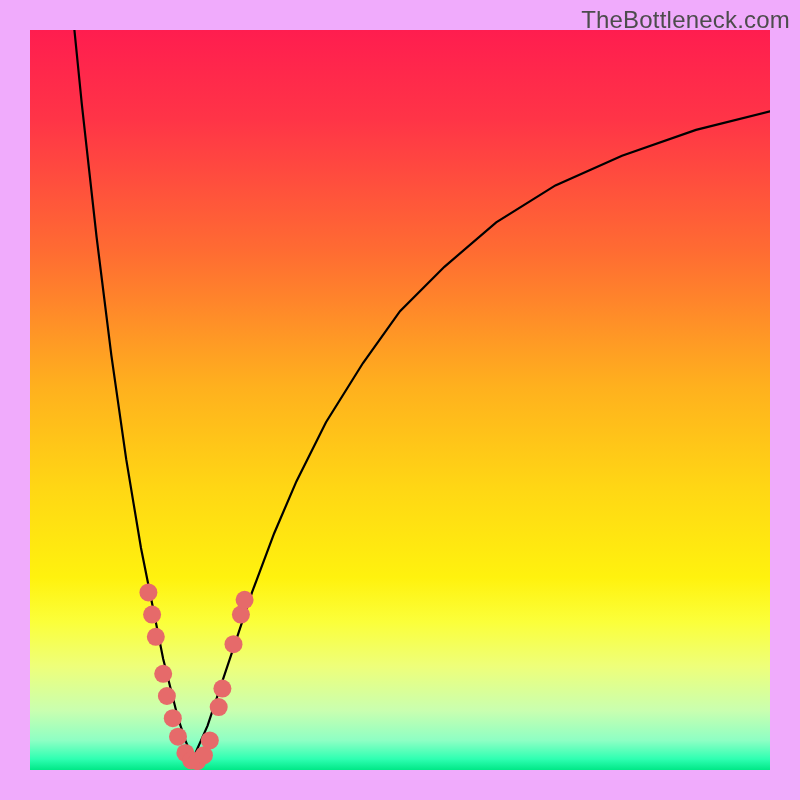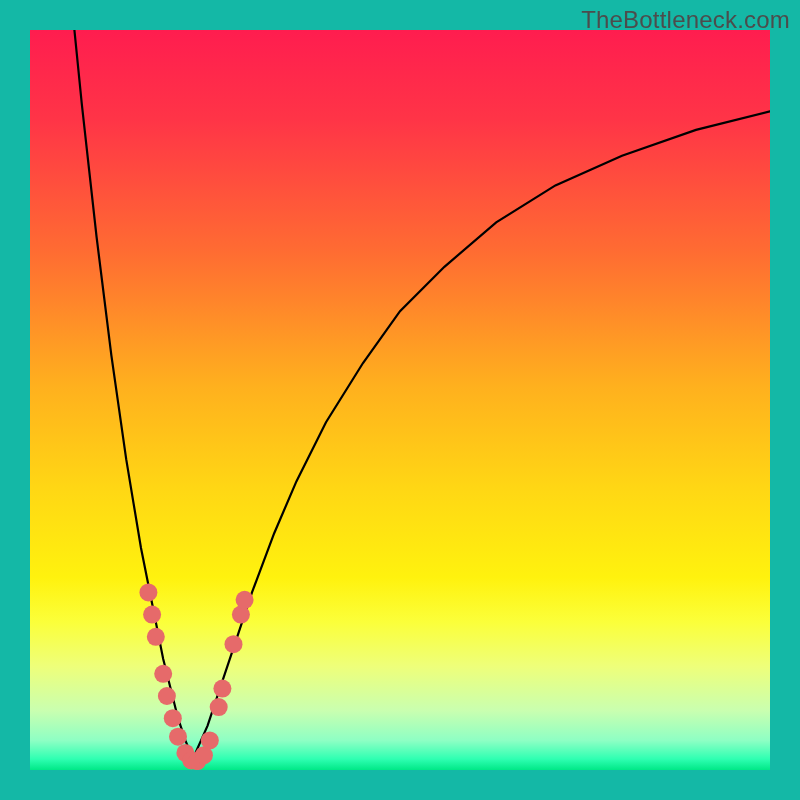--- a/index.html
+++ b/index.html
@@ -8,21 +8,21 @@
     width: 800px;
     height: 800px;
     overflow: hidden;
     background: #000;
     font-family: Arial, Helvetica, sans-serif;
   }
   .frame {
     position: absolute;
     left: 0; top: 0;
     width: 800px; height: 800px;
-    background: #14b8a6;
+    background: #f0abfc;
   }
   .plot {
     position: absolute;
     left: 30px;
     top: 30px;
     width: 740px;
     height: 740px;
     overflow: hidden;
   }
   .gradient-bg {

